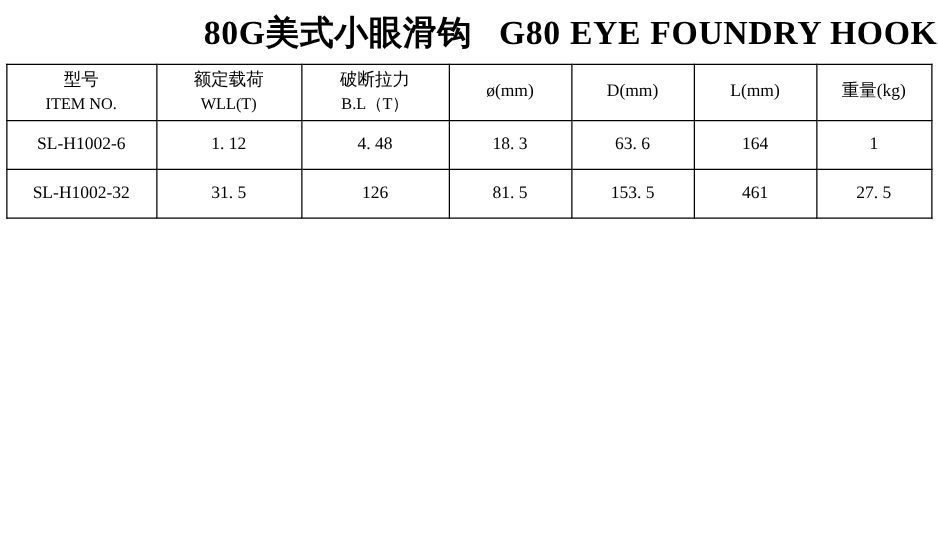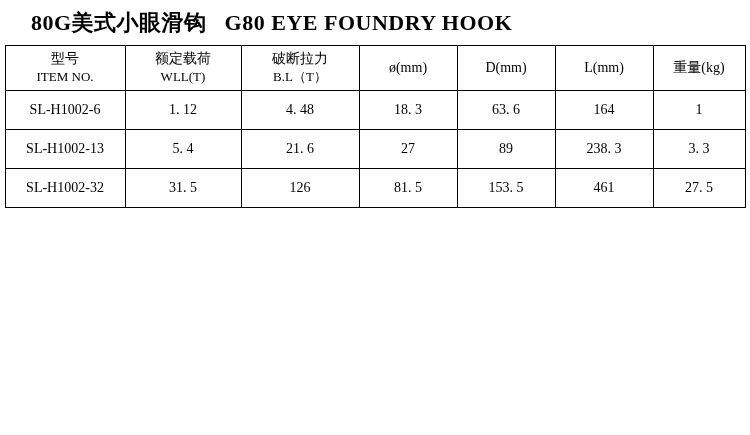--- a/index.html
+++ b/index.html
@@ -15,22 +15,22 @@
     overflow: hidden;
   }
   .sheet {
     width: 750px;
     height: 435px;
     box-sizing: border-box;
     position: relative;
     background: #ffffff;
   }
   .title {
-    text-align: left;
-    font-size: 22px;
+    text-align: right;
+    font-size: 27px;
     font-weight: bold;
     letter-spacing: 0.5px;
     padding-top: 8px;
     padding-bottom: 7px;
     font-family: "Liberation Serif", serif;
     white-space: pre;
     padding-left: 31px;
   }
   table.spec {
     border-collapse: collapse;
@@ -144,29 +144,20 @@
       <tr>
         <td class="model-cell">SL-H1002-6</td>
         <td>1. 12</td>
         <td>4. 48</td>
         <td>18. 3</td>
         <td>63. 6</td>
         <td>164</td>
         <td>1</td>
       </tr>
       <tr>
-        <td class="model-cell">SL-H1002-13</td>
-        <td>5. 4</td>
-        <td>21. 6</td>
-        <td>27</td>
-        <td>89</td>
-        <td>238. 3</td>
-        <td>3. 3</td>
-      </tr>
-      <tr>
         <td class="model-cell">SL-H1002-32</td>
         <td>31. 5</td>
         <td>126</td>
         <td>81. 5</td>
         <td>153. 5</td>
         <td>461</td>
         <td>27. 5</td>
       </tr>
     </tbody>
   </table>

